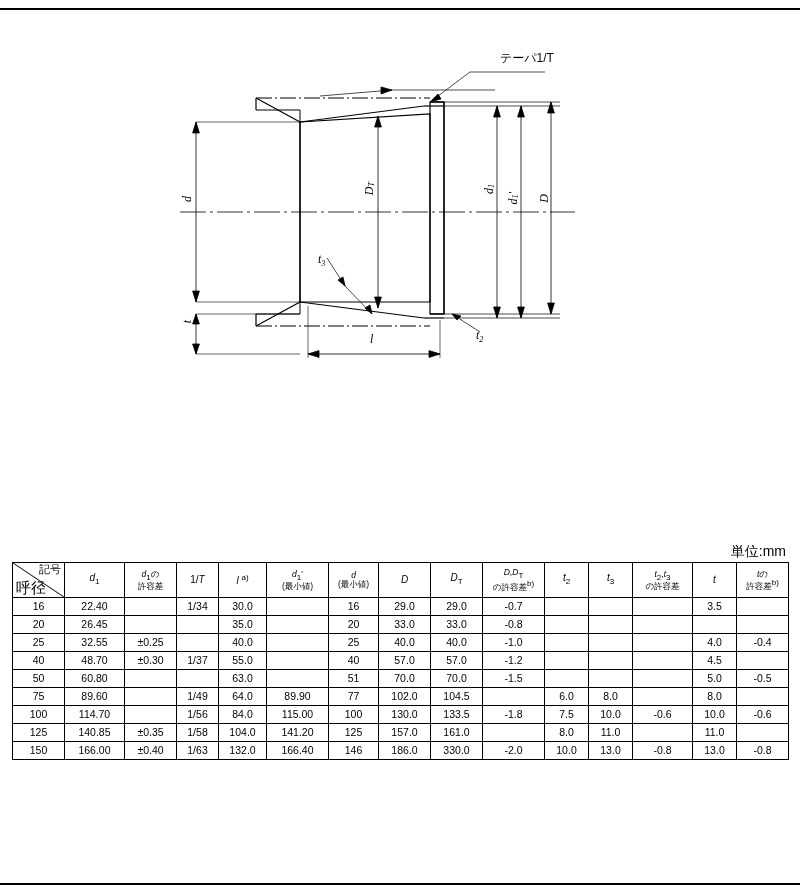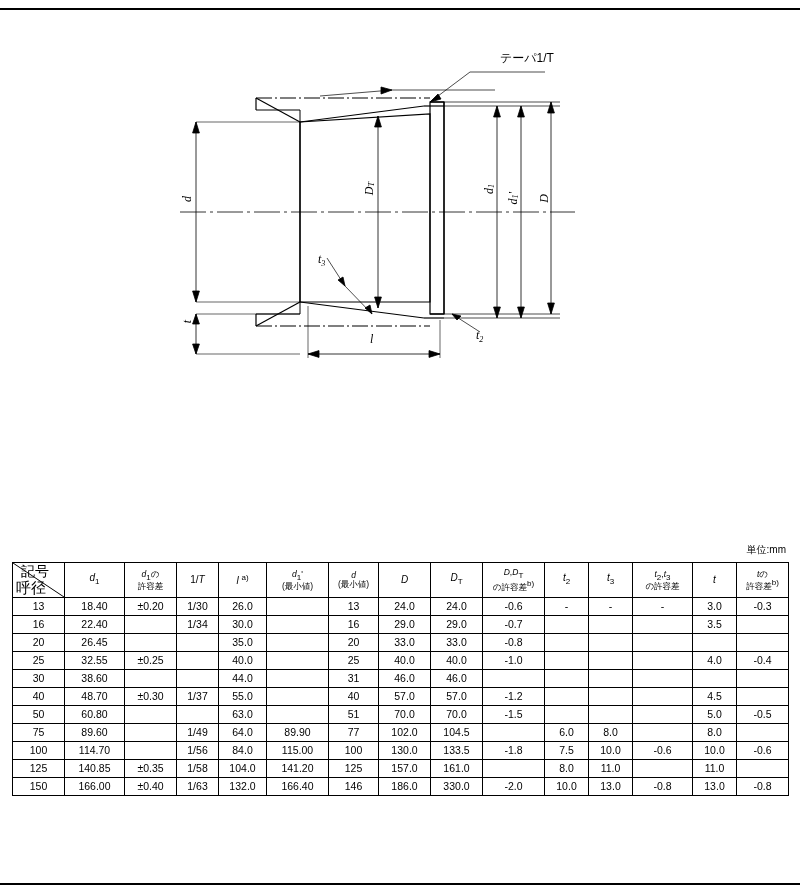--- a/index.html
+++ b/index.html
@@ -40,21 +40,21 @@
     position: absolute;
     left: 0;
     top: 14px;
     width: 800px;
     height: 360px;
   }
   .unit-label {
     position: absolute;
     right: 14px;
     top: 543px;
-    font-size: 10px;
+    font-size: 14px;
   }
   
   .tablewrap {
     position: absolute;
     left: 12px;
     top: 562px;
     width: 776px;
   }
   table.spec {
     border-collapse: collapse;
@@ -79,23 +79,23 @@
     position: relative;
     padding: 0 !important;
   }
   .corner .diag {
     position: absolute;
     left: 0; top: 0;
     width: 100%; height: 100%;
   }
   .corner .kigou {
     position: absolute;
-    right: 15px;
+    right: 3px;
     top: 1px;
-    font-size: 14px;
+    font-size: 11px;
   }
   .corner .yobi {
     position: absolute;
     left: 3px;
     bottom: 1px;
     font-size: 15px;
   }
   .sub {
     font-size: 8px;
     vertical-align: sub;
@@ -322,37 +322,20 @@
             </td>
           <td><span class="italic">t</span></td>
           <td>
               <span class="smalltxt"><span class="italic">t</span>の</span>
               <span class="smalltxt">許容差<span class="sup">b)</span></span>
             </td>
         </tr>
       </thead>
       <tbody>
           <tr>
-            <td>13</td>
-            <td>18.40</td>
-            <td>±0.20</td>
-            <td>1/30</td>
-            <td>26.0</td>
-            <td></td>
-            <td>13</td>
-            <td>24.0</td>
-            <td>24.0</td>
-            <td>-0.6</td>
-            <td>-</td>
-            <td>-</td>
-            <td>-</td>
-            <td>3.0</td>
-            <td>-0.3</td>
-          </tr>
-          <tr>
             <td>16</td>
             <td>22.40</td>
             <td></td>
             <td>1/34</td>
             <td>30.0</td>
             <td></td>
             <td>16</td>
             <td>29.0</td>
             <td>29.0</td>
             <td>-0.7</td>
@@ -388,37 +371,20 @@
             <td></td>
             <td>25</td>
             <td>40.0</td>
             <td>40.0</td>
             <td>-1.0</td>
             <td></td>
             <td></td>
             <td></td>
             <td>4.0</td>
             <td>-0.4</td>
-          </tr>
-          <tr>
-            <td>30</td>
-            <td>38.60</td>
-            <td></td>
-            <td></td>
-            <td>44.0</td>
-            <td></td>
-            <td>31</td>
-            <td>46.0</td>
-            <td>46.0</td>
-            <td></td>
-            <td></td>
-            <td></td>
-            <td></td>
-            <td></td>
-            <td></td>
           </tr>
           <tr>
             <td>40</td>
             <td>48.70</td>
             <td>±0.30</td>
             <td>1/37</td>
             <td>55.0</td>
             <td></td>
             <td>40</td>
             <td>57.0</td>

